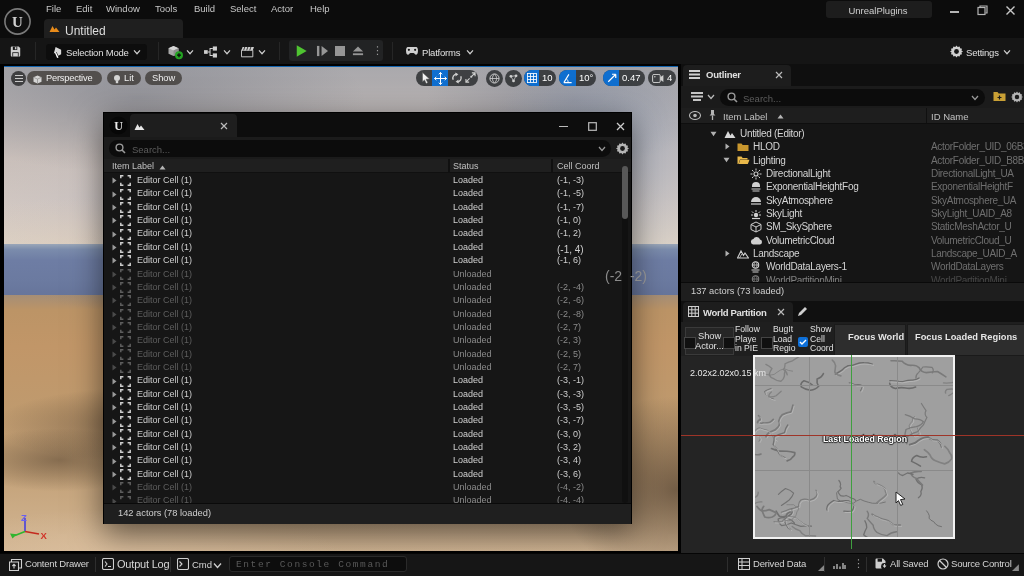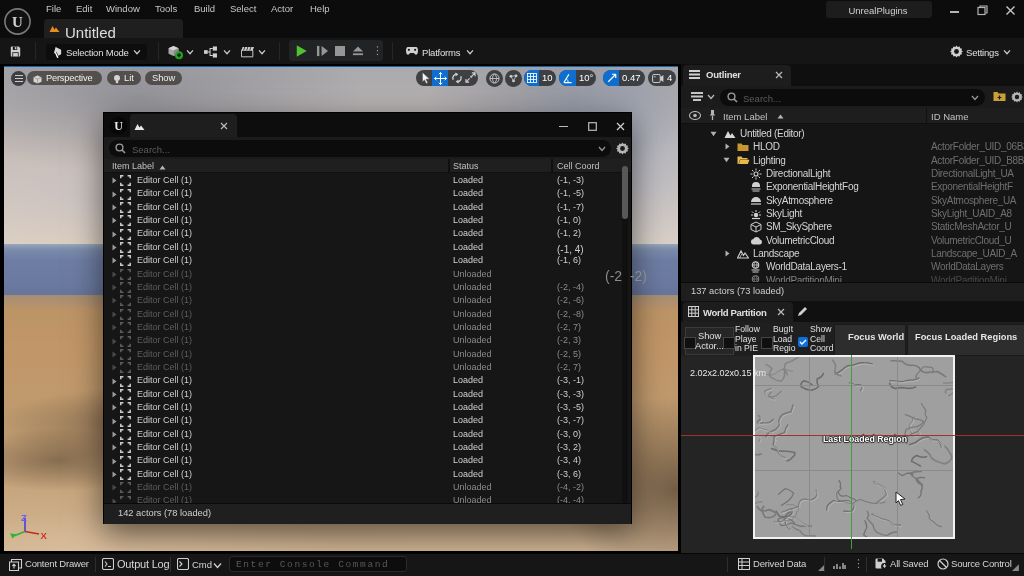--- a/index.html
+++ b/index.html
@@ -36,21 +36,21 @@
 </svg>
 <svg class="abs" style="left:1005px;top:5px;" width="11" height="11" viewBox="0 0 11 11">
   <path d="M1.5 1.5 L9.5 9.5 M9.5 1.5 L1.5 9.5" stroke="#c8c8c8" stroke-width="1.4"></path>
 </svg>
 
 <div class="abs" style="left:0;top:18px;width:1024px;height:20px;background:#0c0c0c;"></div>
 <div class="abs" style="left:44px;top:19px;width:139px;height:19px;background:#1f1f1f;border-radius:4px 4px 0 0;"></div>
 <svg class="abs" style="left:49px;top:23px;" width="11" height="10" viewBox="0 0 11 10">
   <path d="M0.5 9 L3.5 3 L5.5 6.5 L7 4.5 L10.5 9 Z" fill="#e88b1a"></path>
 </svg>
-<div class="abs txt" style="left:65px;top:24px;font-size:15px;color:#dedede;text-align:right;">Untitled</div>
+<div class="abs txt" style="left:65px;top:24px;font-size:12px;color:#dedede;text-align:right;">Untitled</div>
 
 <div class="abs" style="left:0;top:38px;width:1024px;height:26px;background:#151515;border-bottom:1px solid #060606;"></div>
 
 <svg class="abs" style="left:10px;top:46px;" width="11" height="11" viewBox="0 0 14 14">
   <path d="M1 2 a1.5 1.5 0 0 1 1.5-1.5 H11 L13 2.5 V12 a1.5 1.5 0 0 1-1.5 1.5 H2.5 A1.5 1.5 0 0 1 1 12 Z" fill="#cfcfcf"></path>
   <rect x="3.6" y="0.8" width="5.6" height="4.2" fill="#151515"></rect>
   <rect x="6.2" y="1.4" width="2" height="2.8" fill="#cfcfcf"></rect>
   <rect x="3" y="8" width="8" height="5.4" fill="#151515"></rect>
   <rect x="4" y="9" width="6" height="4.2" fill="#cfcfcf"></rect>
 </svg>

